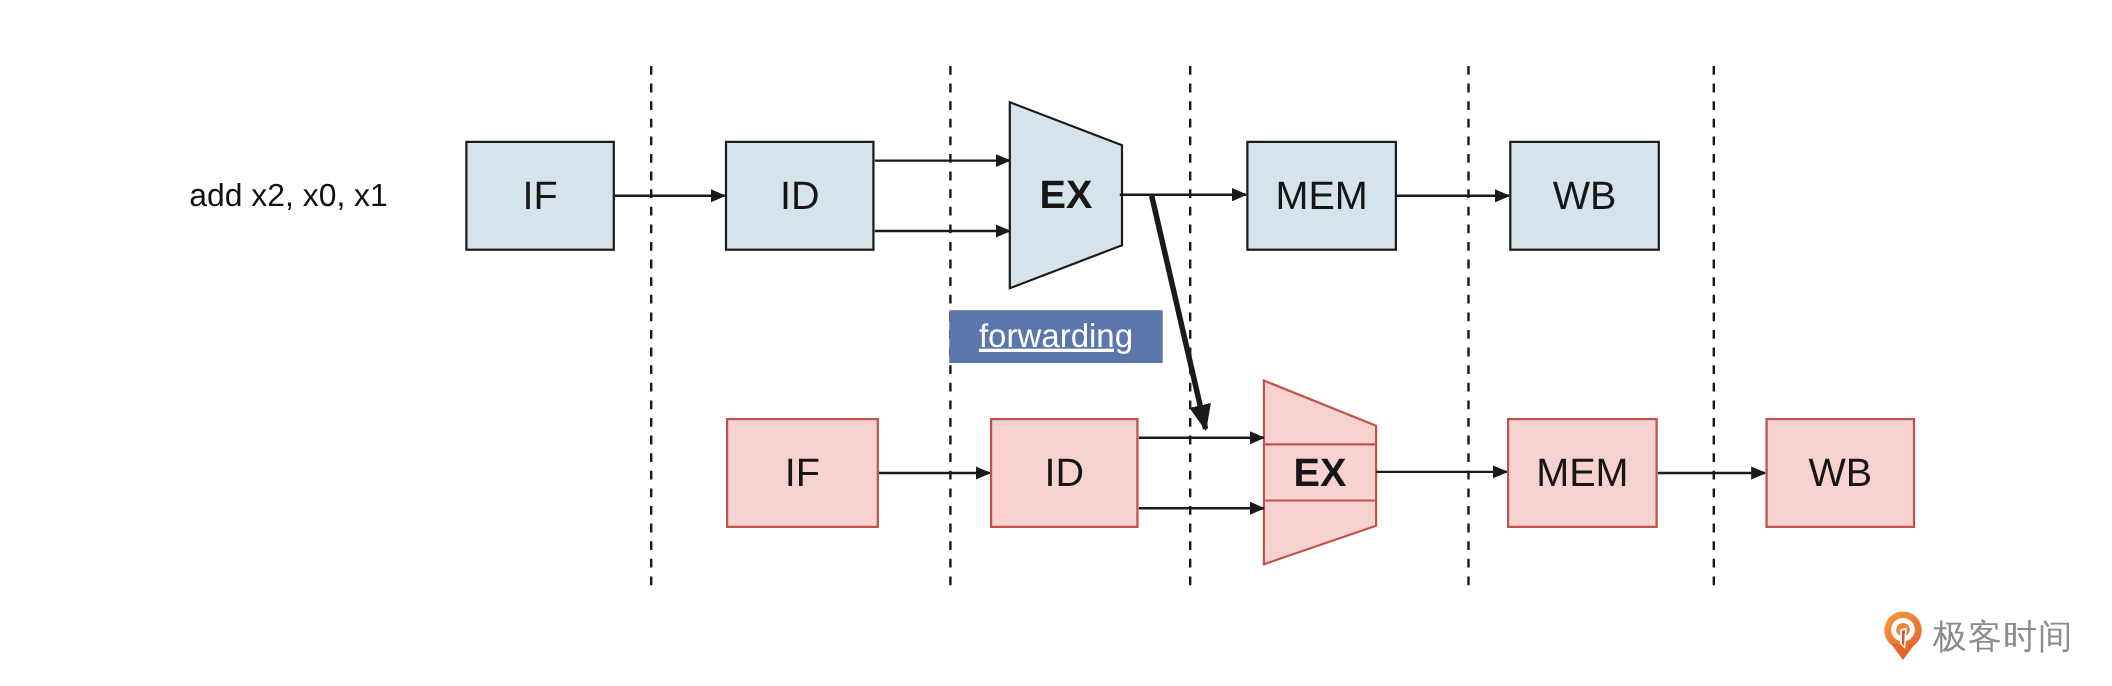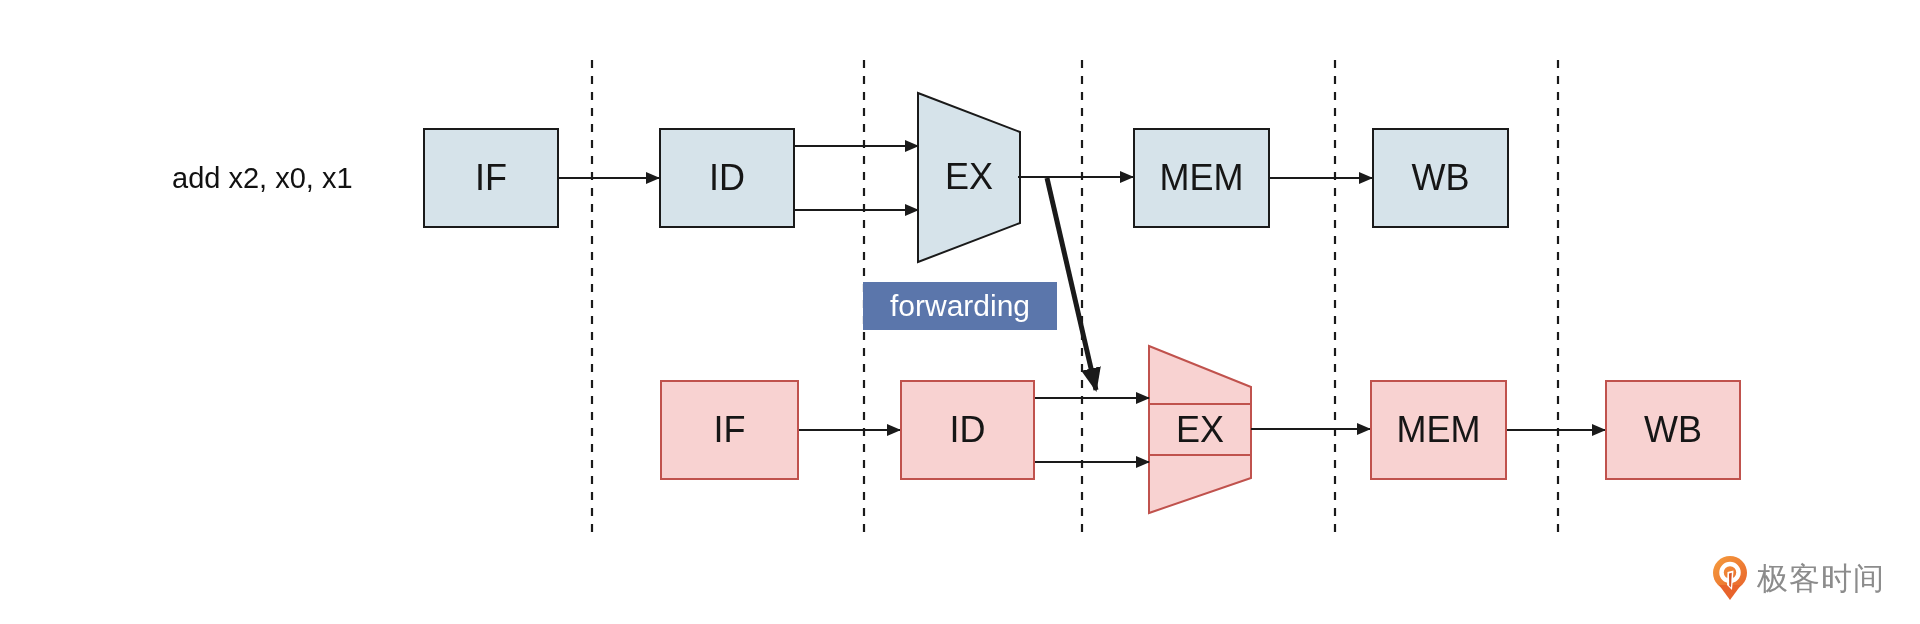--- a/index.html
+++ b/index.html
@@ -21,29 +21,30 @@
   .ex2div{stroke:var(--row2_border,#c0524d);stroke-width:2;}
 
   .box{
     position:absolute;display:flex;align-items:center;justify-content:center;
     font-size:36px;color:#161616;box-sizing:border-box;text-align:right;
   }
   .box.r1{background:var(--row1_fill,#d6e3ea);border:2px solid var(--row1_border,#1a1a1a);}
   .box.r2{background:var(--row2_fill,#f8d2d1);border:2px solid var(--row2_border,#c0524d);}
   .exlabel{
     position:absolute;display:flex;align-items:center;justify-content:center;
-    font-size:36px;color:#161616;background:transparent;
+    font-size:36px;color:#161616;background:transparent;font-weight:bold;
   }
   .instr{
     position:absolute;font-size:29px;color:#111;line-height:32px;white-space:nowrap;
   }
   .badge{
     position:absolute;display:flex;align-items:center;justify-content:center;
     background:var(--forwarding_bg,#5b76ab);color:var(--forwarding_text,#fff);
     font-size:30px;
+    text-decoration:underline;
   }
   .logo{
     position:absolute;left:1712px;top:556px;display:flex;align-items:center;gap:9px;
   }
   .logo-text{
     font-size:31px;color:var(--logo_text_gray,#8c8c8c);letter-spacing:1px;line-height:44px;
   }
 </style>
 </head>
 <body>

